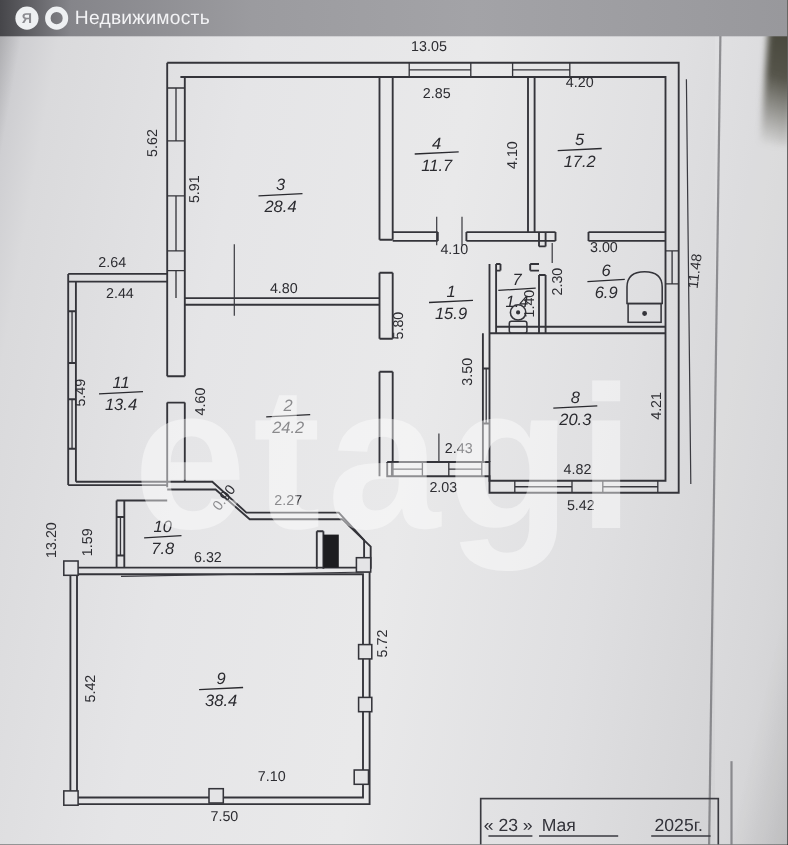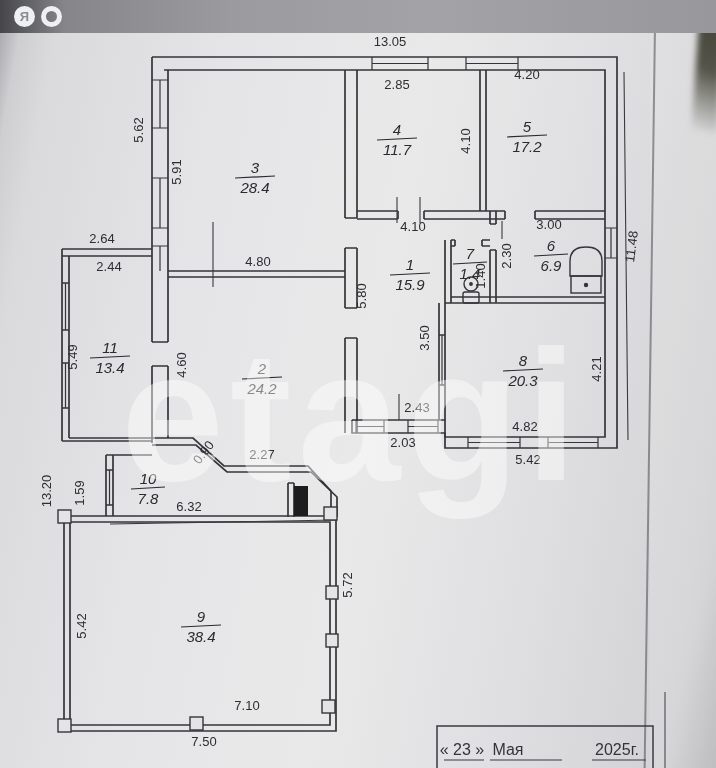--- a/index.html
+++ b/index.html
@@ -238,16 +238,17 @@
       <text class="dtx-small" x="535" y="778">Каллева Б. С</text>
     </g>
 
     <text class="wm" x="352" y="480">etagi</text>
   </svg>
 
   <div class="hdr">
     <div class="logo-wrap">
       <div class="logo-ya">Я</div>
       <div class="logo-ring"></div>
+      <span class="brand">Недвижимость</span>
     </div>
   </div>
 
 </div>
 
 </body></html>

